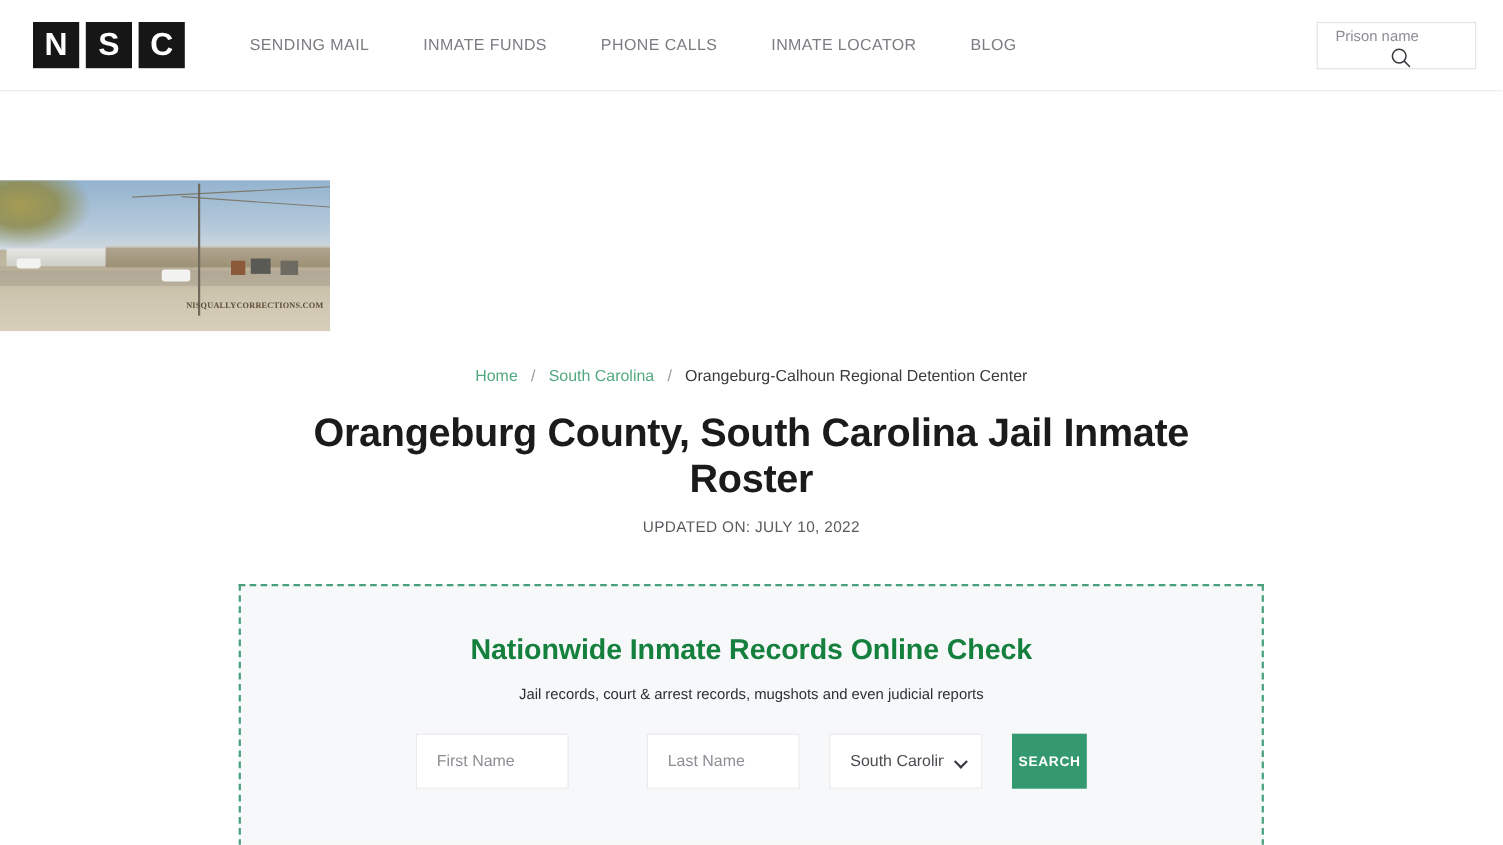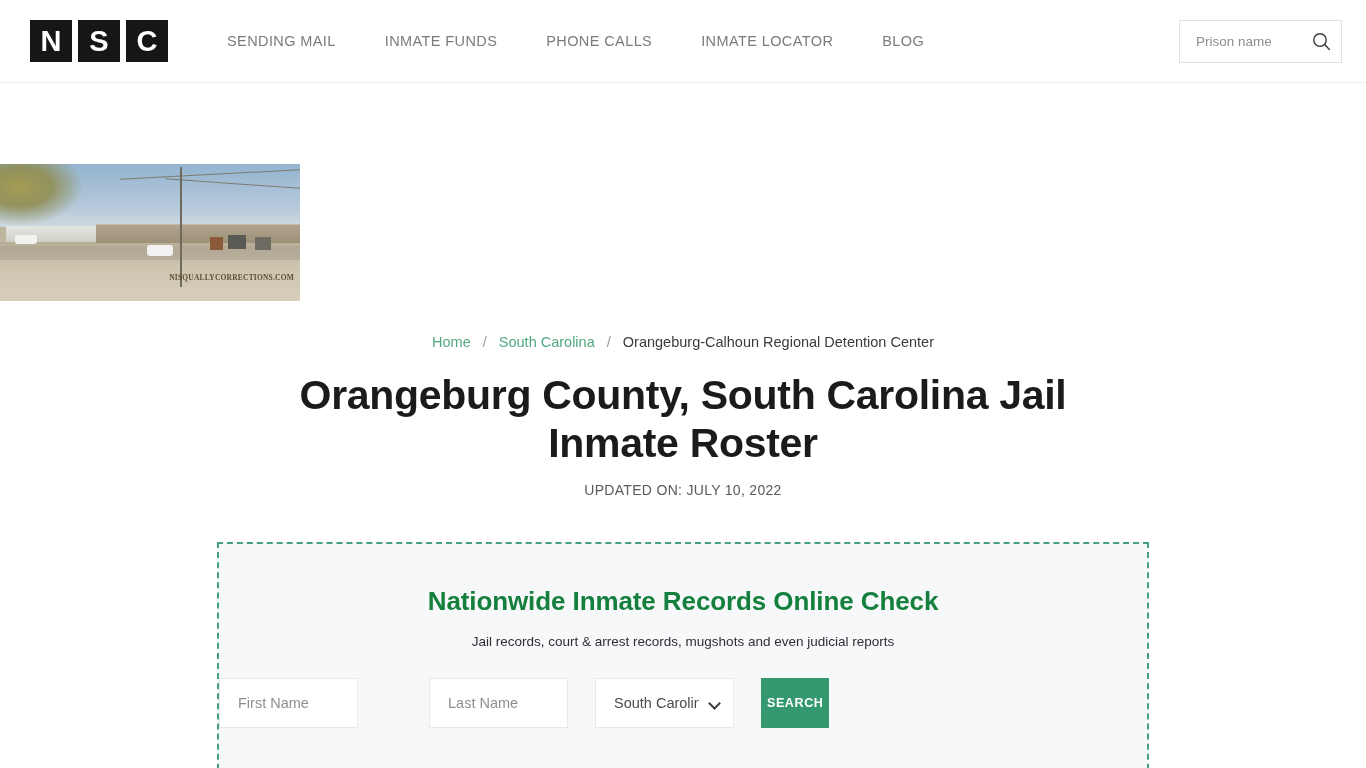--- a/index.html
+++ b/index.html
@@ -57,30 +57,31 @@
     letter-spacing: 0.4px;
     text-decoration: none;
     padding: 10px 0;
     margin-right: 49px;
     white-space: nowrap;
     cursor: pointer;
   }
   .nav-link:last-child { margin-right: 0; }
 
   .header-search {
-    width: 163px;
+    width: 145px;
     height: 43px;
     border: 1px solid #e2e2e4;
     background: #fff;
     display: flex;
     align-items: center;
     padding: 0 10px 0 14px;
     position: absolute;
     right: 24px;
     top: 20px;
+    flex-direction: column;
   }
   .header-search input {
     border: none;
     outline: none;
     flex: 1;
     font-size: 13.5px;
     color: #8d8d94;
     font-family: "Liberation Sans", sans-serif;
     background: transparent;
     width: 100%;
@@ -187,21 +188,21 @@
   .breadcrumb .sep {
     color: #9b9b9b;
     margin: 0 8px;
   }
   .breadcrumb .current { color: #3b3b3b; }
 
   .page-title {
     margin: 22px auto 0;
     max-width: 880px;
     text-align: center;
-    font-size: 41px;
+    font-size: 36px;
     line-height: 1.16;
     font-weight: bold;
     color: #1b1b1b;
     letter-spacing: -0.3px;
   }
 
   .updated-on {
     margin-top: 15px;
     text-align: center;
     font-size: 14px;
@@ -225,20 +226,21 @@
     letter-spacing: -0.1px;
   }
   .promo-sub {
     margin-top: 17px;
     font-size: 13.5px;
     color: #2f2f33;
   }
   .promo-form {
     margin-top: 29px;
     display: flex;
+    justify-content: center;
     align-items: stretch;
     gap: 27px;
   }
   .promo-form input[type="text"],
   .promo-form select {
     height: 50px;
     border: 1px solid #e9e9ea;
     background: #ffffff;
     font-size: 14.5px;
     color: #6e6e75;

